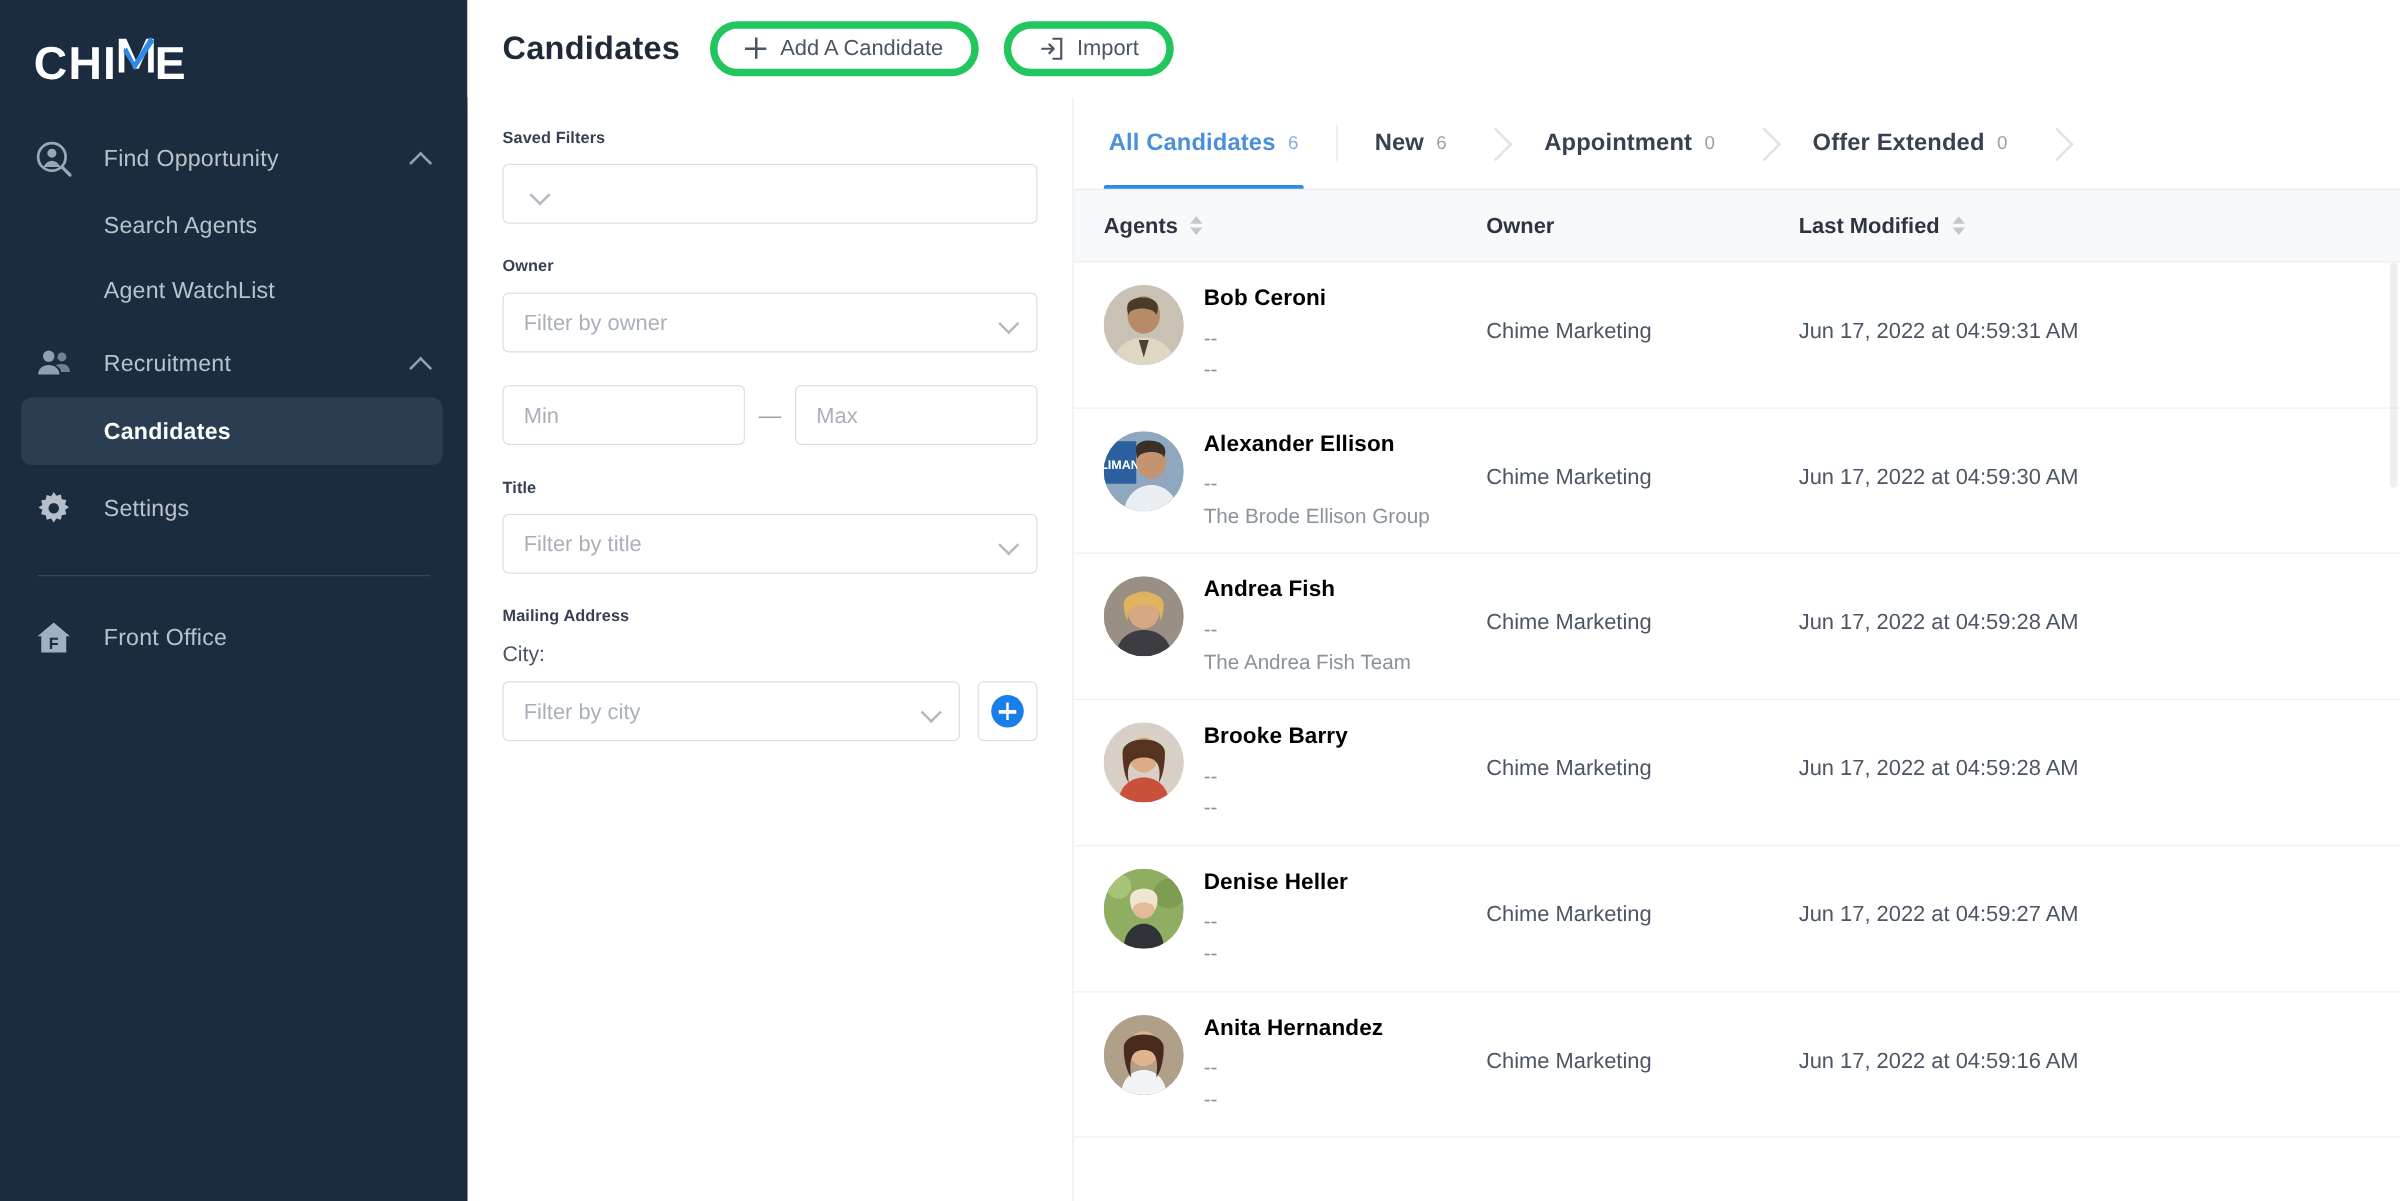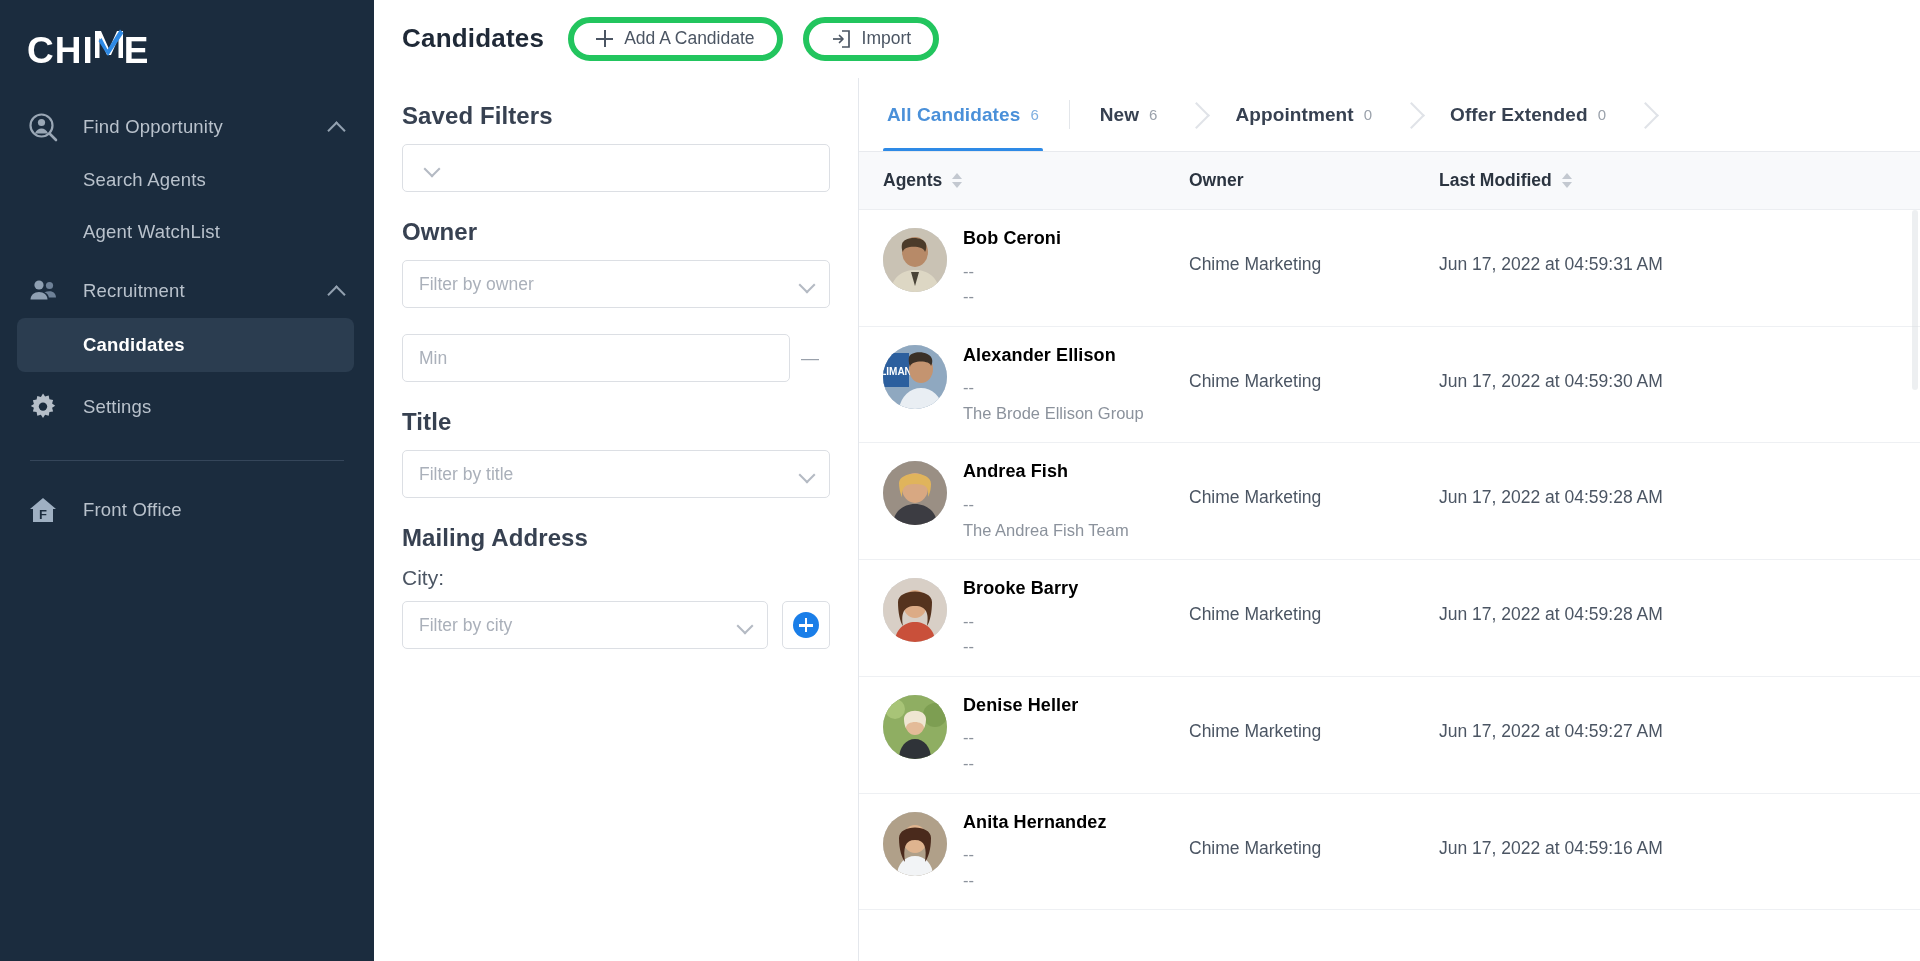--- a/index.html
+++ b/index.html
@@ -95,25 +95,25 @@
   .close-x::before, .close-x::after {
     content: ""; position: absolute; left: 0; top: 9px;
     width: 20px; height: 2px; background: #6b7280;
   }
   .close-x::before { transform: rotate(45deg); }
   .close-x::after  { transform: rotate(-45deg); }
 
   .filters-body { padding: 24px 28px 0 28px; flex: 1; overflow: hidden; }
   .field { margin-bottom: 26px; }
   .field-label {
-    font-size: 24px; font-weight: 700; color: #374151;
+    font-size: 13px; font-weight: 700; color: #374151;
     margin-bottom: 14px; letter-spacing: .1px;
   }
   .sub-label {
-    font-size: 21px; color: #4b5563; margin-bottom: 11px;
+    font-size: 17px; color: #4b5563; margin-bottom: 11px;
   }
   .select-box {
     height: 48px; border: 1px solid #dcdfe4; border-radius: 5px;
     display: flex; align-items: center; padding: 0 14px 0 16px;
     background: #fff; cursor: pointer;
   }
   .select-ph { flex: 1; font-size: 17.5px; color: #aab0ba; }
   .caret {
     width: 15px; height: 15px; position: relative; margin-left: 6px;
   }
@@ -387,20 +387,23 @@
           <span class="caret"></span>
         </div>
       </div>
 
       <div class="field">
         <div class="range-row">
           <div class="range-input">
             <span>Min</span>
           </div>
           <div class="range-dash">—</div>
+          <div class="range-input">
+            <span>Max</span>
+          </div>
         </div>
       </div>
 
       <div class="field">
         <div class="field-label">Title</div>
         <div class="select-box">
           <span class="select-ph">Filter by title</span>
           <span class="caret"></span>
         </div>
       </div>

